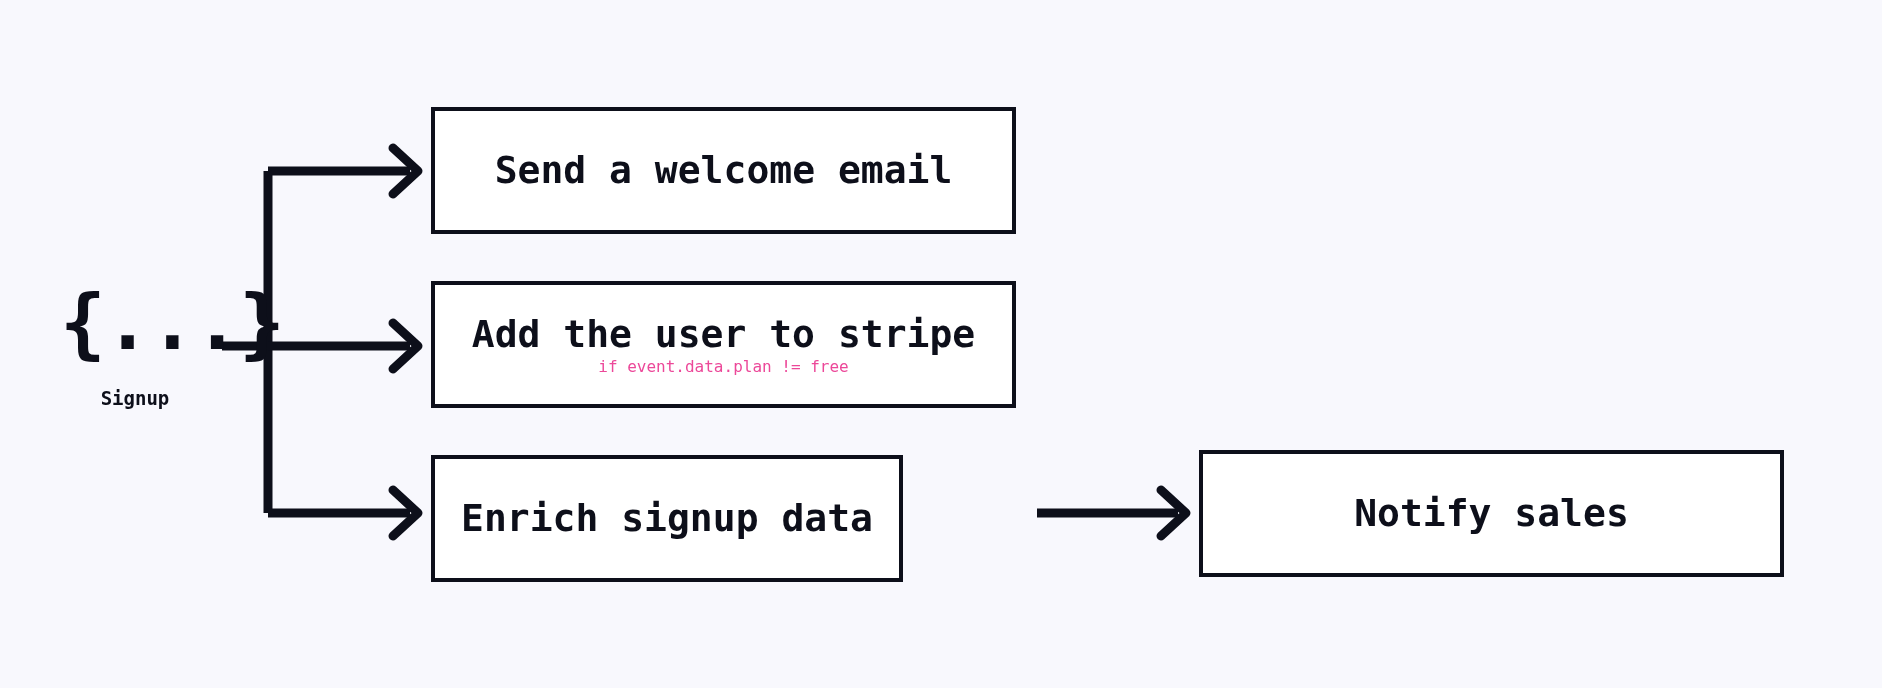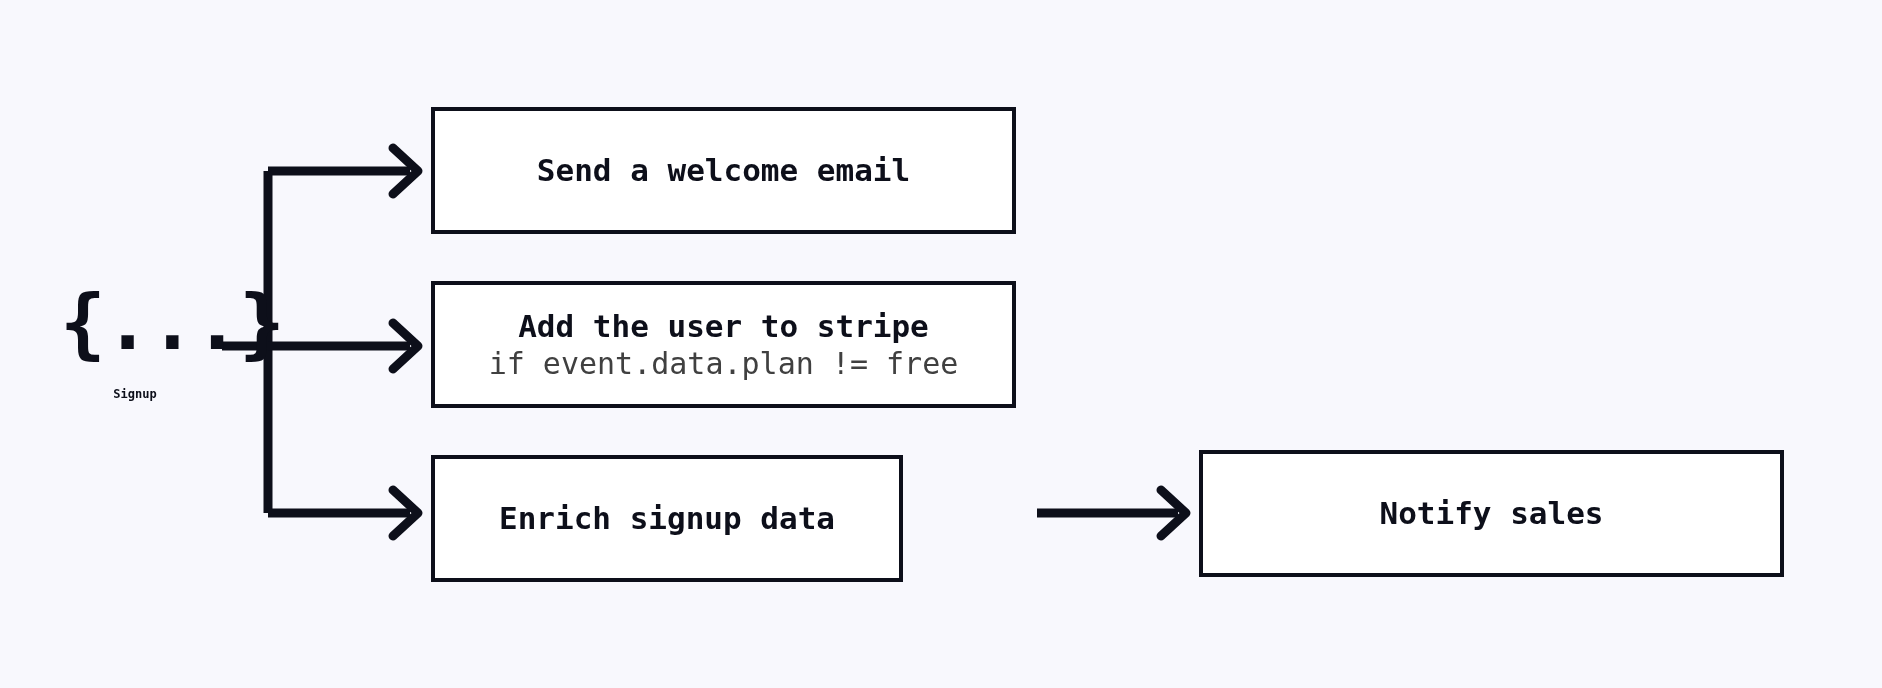--- a/index.html
+++ b/index.html
@@ -44,51 +44,51 @@
     font-size: 76px;
     font-weight: 700;
     line-height: 1;
     color: #0d0f1a;
     letter-spacing: -1px;
     white-space: nowrap;
   }
   .trigger-label {
     margin-top: 26px;
     font-family: "DejaVu Sans Mono", "Liberation Mono", monospace;
-    font-size: 12px;
+    font-size: 19px;
     font-weight: 700;
     color: #0d0f1a;
     letter-spacing: 0px;
   }
 
   
   .step {
     position: absolute;
     box-sizing: border-box;
     background: #ffffff;
     border: 4px solid #0d0f1a;
     display: flex;
     flex-direction: column;
     align-items: center;
     justify-content: center;
   }
   .step-title {
     font-family: "DejaVu Sans Mono", "Liberation Mono", monospace;
-    font-size: 31px;
+    font-size: 38px;
     font-weight: 700;
     color: #0d0f1a;
     line-height: 1.18;
     text-align: center;
     white-space: nowrap;
   }
   .step-sub {
     font-family: "DejaVu Sans Mono", "Liberation Mono", monospace;
-    font-size: 30px;
+    font-size: 16px;
     font-weight: 400;
-    color: #404040;
+    color: #ec4899;
     line-height: 1.18;
     margin-top: 2px;
     text-align: center;
     white-space: nowrap;
   }
   .step-sub:empty { display: none; }
 
   
   #step-welcome { left: 431px; top: 107px;  width: 585px; height: 127px; }
   #step-stripe  { left: 431px; top: 281px;  width: 585px; height: 127px; justify-content: center; }

